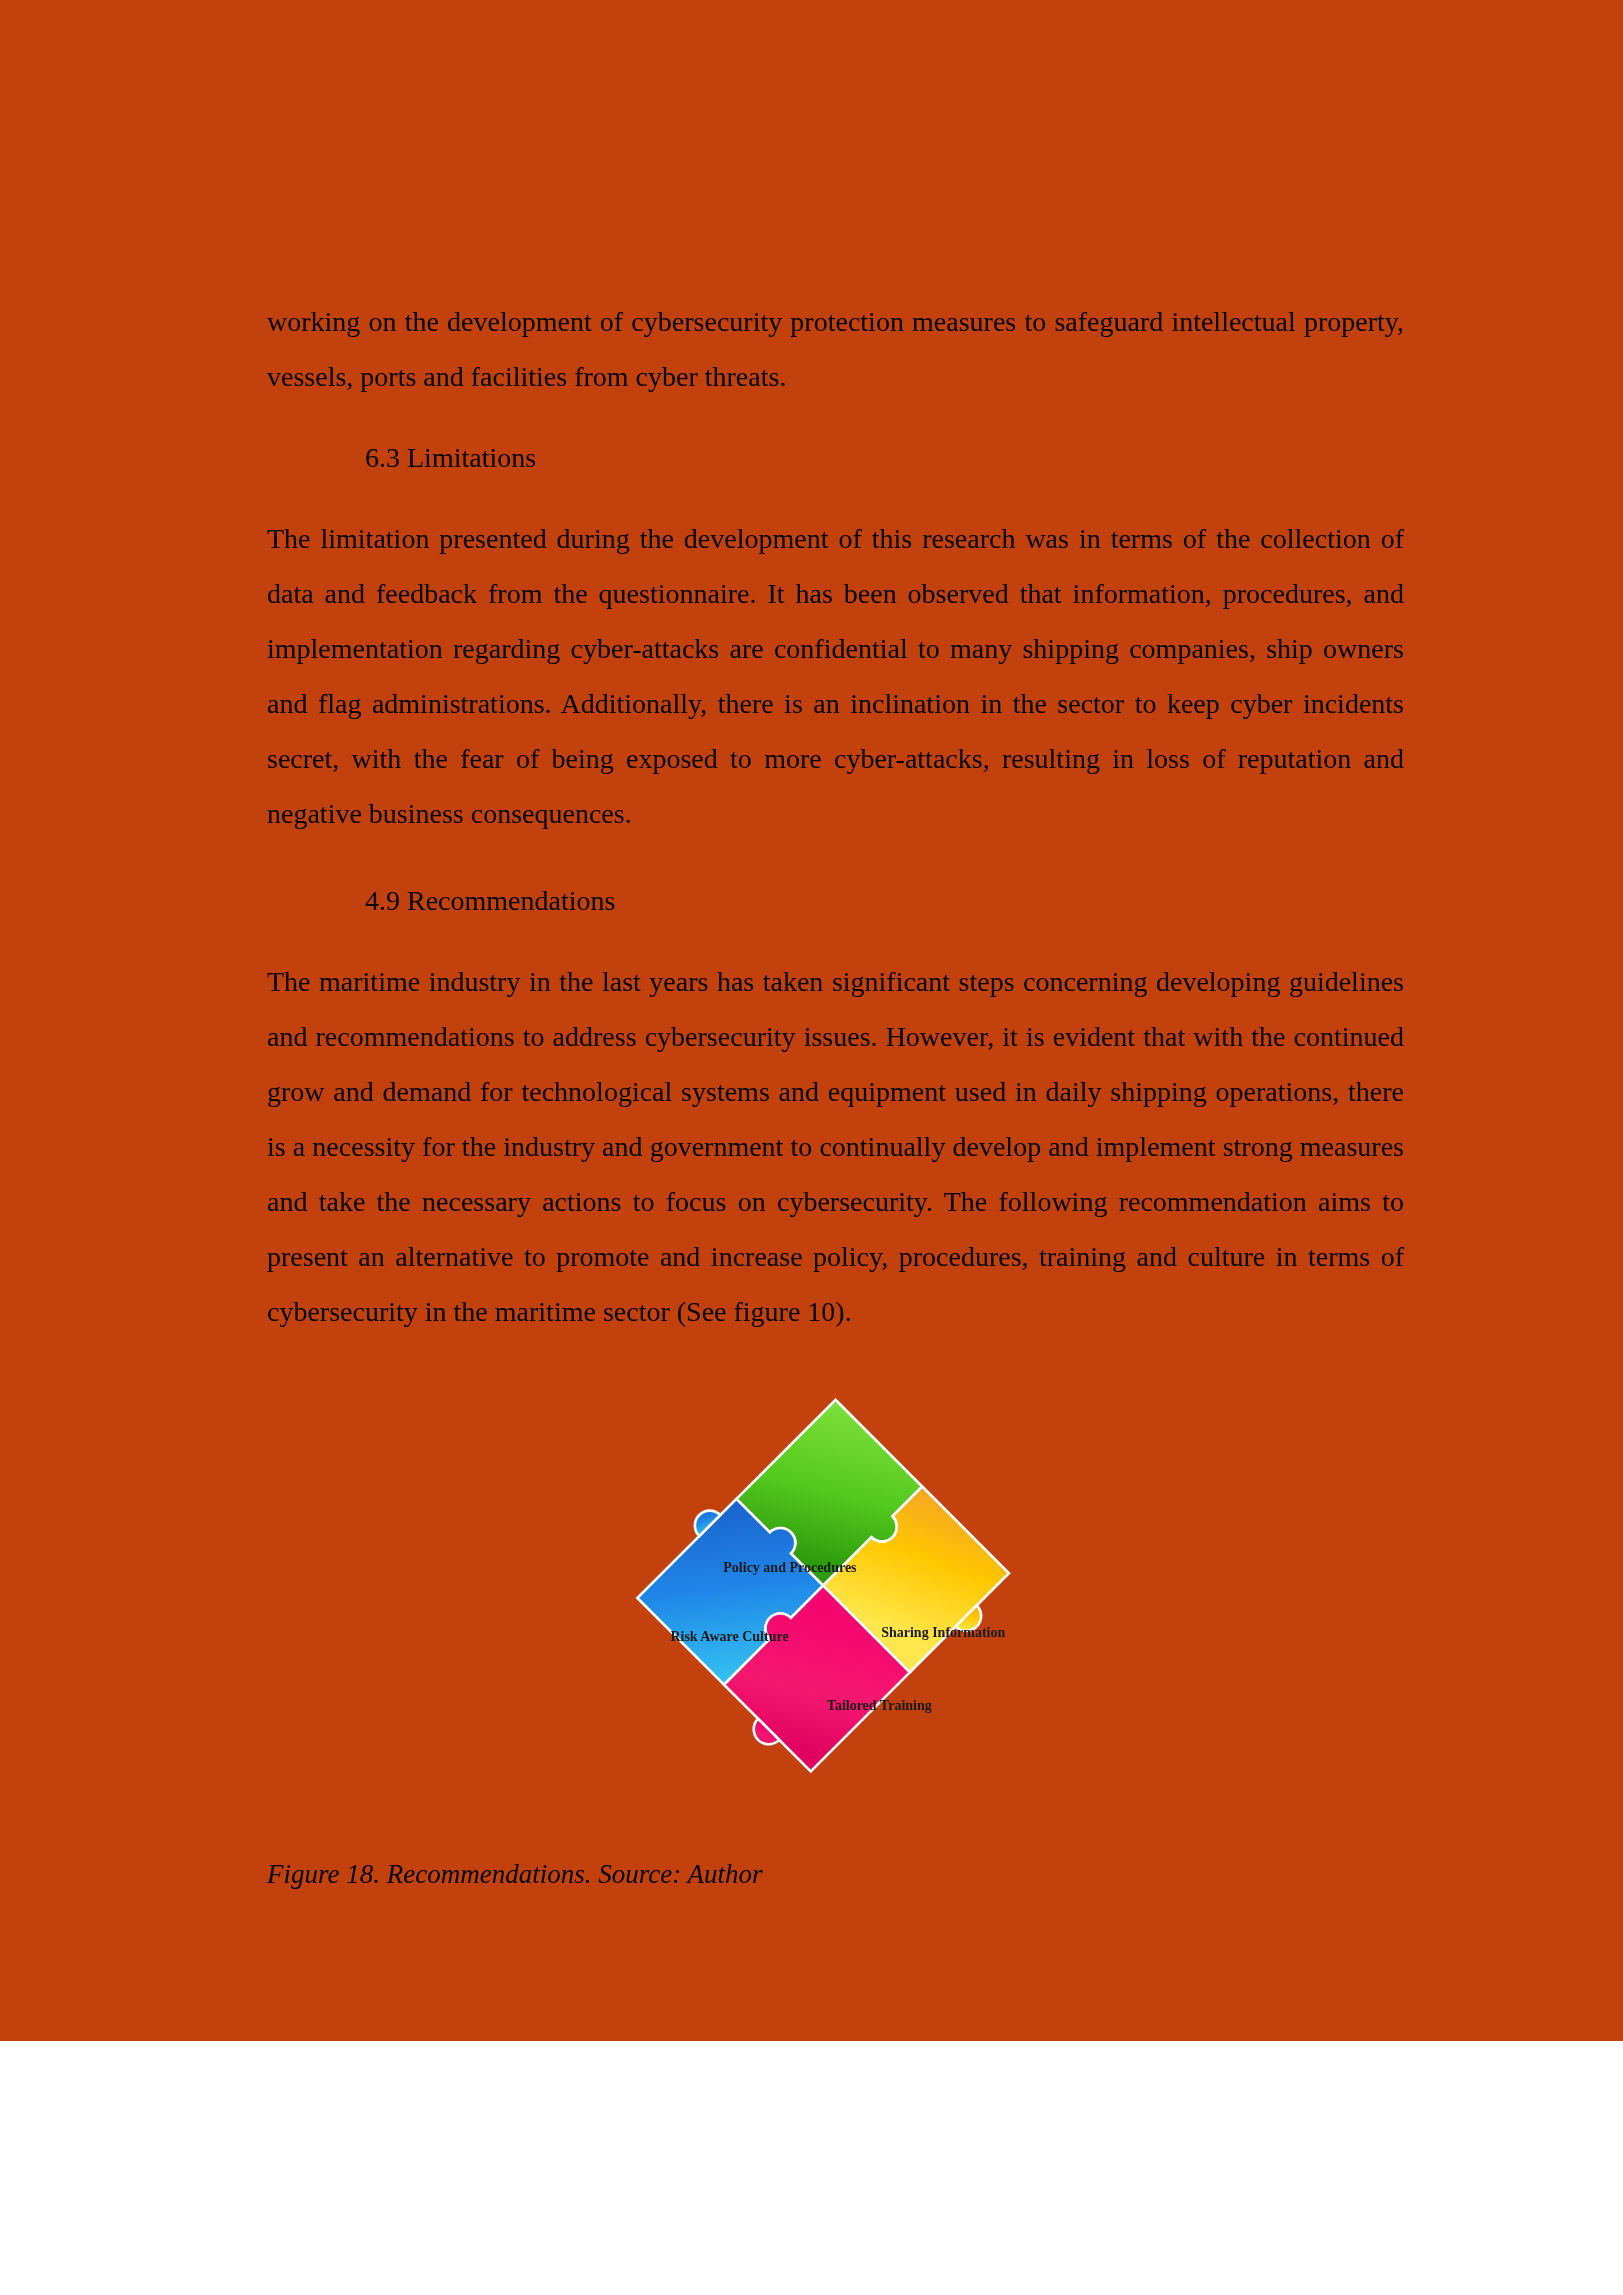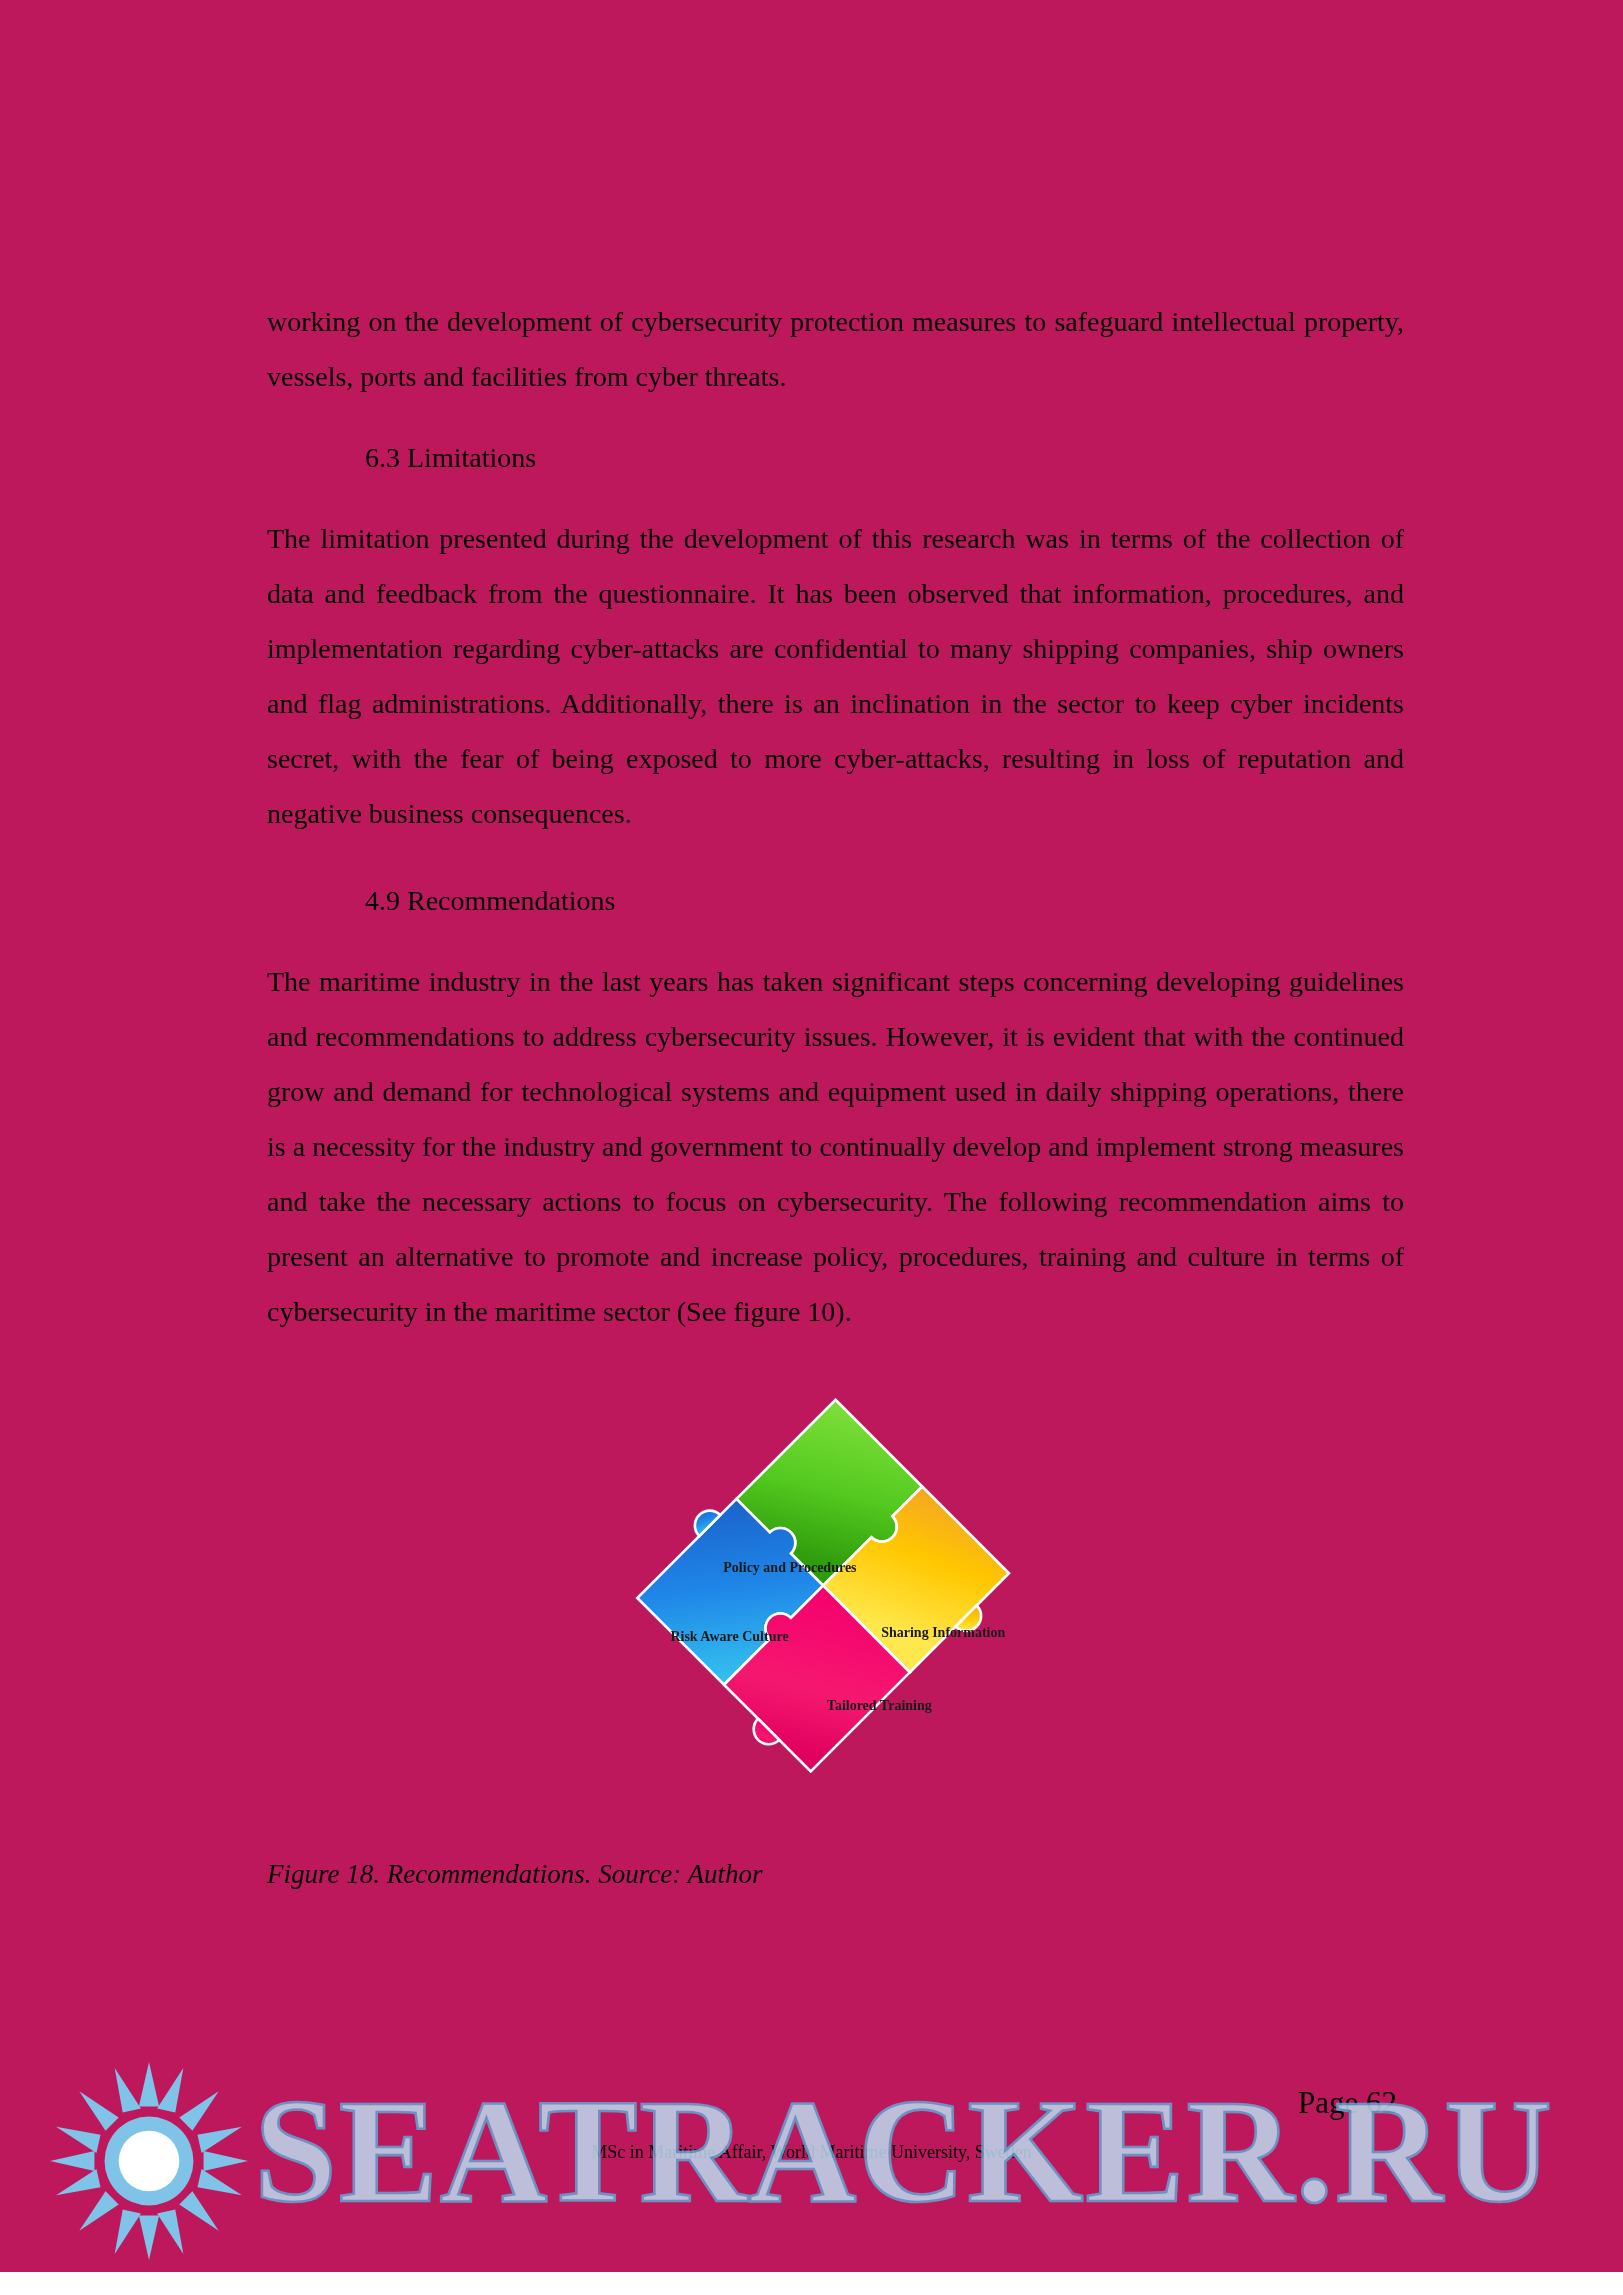--- a/index.html
+++ b/index.html
@@ -3,22 +3,22 @@
 <meta charset="utf-8">
 <style>
   html, body {
     margin: 0;
     padding: 0;
     background: #ffffff;
   }
   .page {
     position: relative;
     width: 1623px;
-    height: 2272px;
-    background: #be185d;
+    height: 2041px;
+    background: #c2410c;
     overflow: hidden;
     font-family: "Liberation Serif", serif;
     color: #000000;
   }
   .content {
     position: absolute;
     left: 267px;
     top: 294px;
     width: 1137px;
   }

